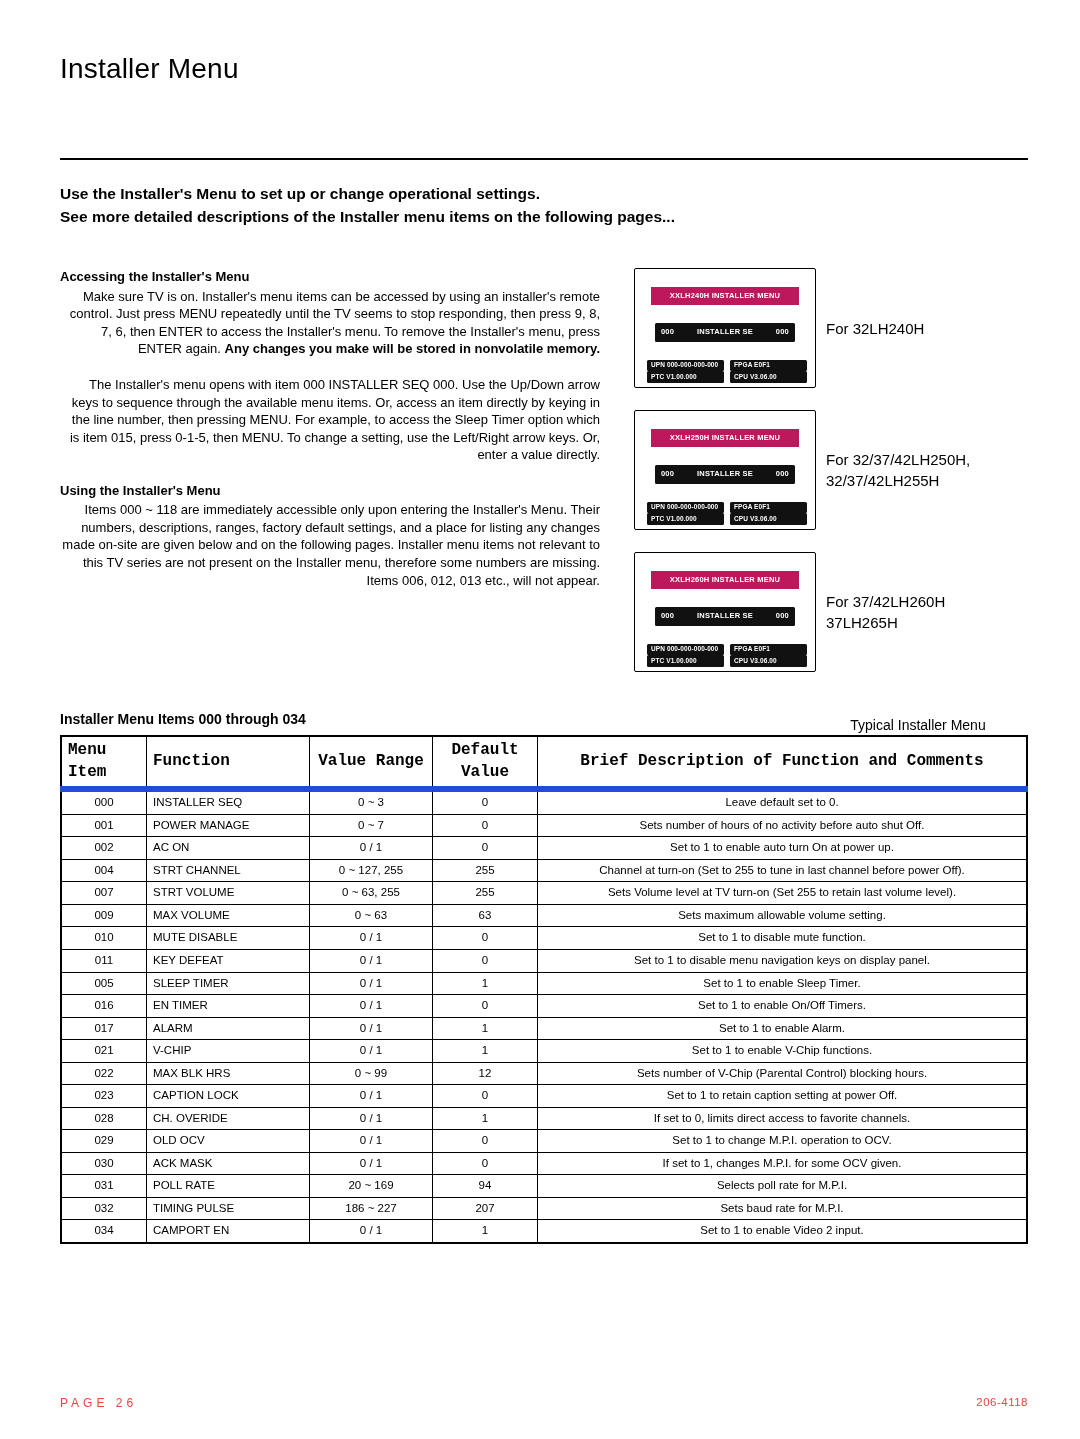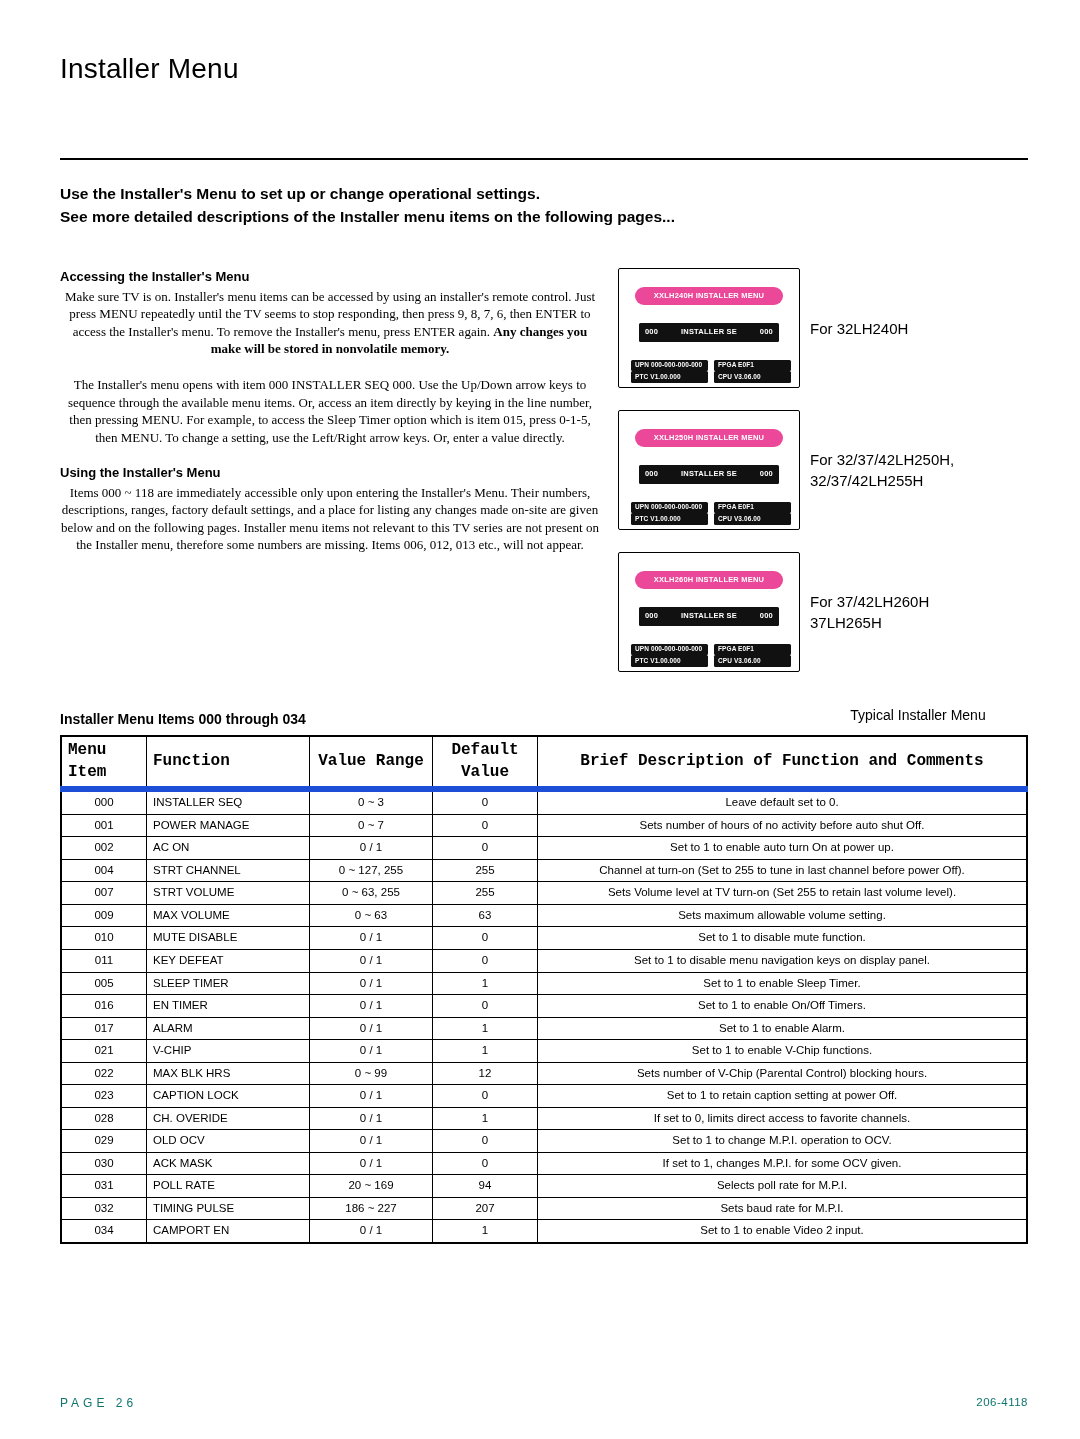--- a/index.html
+++ b/index.html
@@ -34,68 +34,67 @@
   }
   .intro-bold{
     font-size:15.5px;
     font-weight:700;
     margin:0 0 40px 0;
     line-height:1.5;
   }
   .body-cols{
     display:flex;
     align-items:flex-start;
-    gap:4px;
+    gap:20px;
   }
   .left-col{
     flex:1 1 auto;
     max-width:540px;
   }
   .right-col{
     flex:0 0 400px;
   }
   .subhead{
     font-weight:700;
     margin:0 0 2px 0;
     font-size:13px;
   }
   .para{
     margin:0 0 18px 0;
     font-size:13px;
-    text-align:center;
-    font-family:Liberation Serif, serif;
+    text-align:right;
   }
   .para b{font-weight:700;}
   .menu-block{
     display:flex;
     align-items:center;
     margin-bottom:22px;
   }
   .menu-card{
     width:182px;
     height:120px;
     border:1px solid #000;
     box-sizing:border-box;
     padding:18px 12px 12px 12px;
     position:relative;
     border-radius:2px;
     margin-left:14px;
   }
   .menu-card .hdr{
     display:block;
     margin:0 auto;
-    background:#ec4899;
+    background:#be185d;
     color:#fff;
     font-weight:700;
     font-size:7.5px;
     text-align:center;
     padding:4px 4px;
     letter-spacing:.2px;
     width:140px;
-    border-radius:9px;
+    border-radius:0;
     margin-bottom:18px;
   }
   .menu-card .line{
     display:flex;
     justify-content:space-between;
     align-items:center;
     background:#111;
     color:#fff;
     font-weight:700;
     font-size:7.5px;
@@ -174,21 +173,21 @@
   table.items th:nth-child(3){width:110px;}
   table.items th:nth-child(4){width:92px;}
   .page-footer{
     position:absolute;
     left:60px;
     right:52px;
     bottom:28px;
     display:flex;
     justify-content:space-between;
     font-size:12px;
-    color:#0f766e;
+    color:#ef4444;
     letter-spacing:1px;
   }
   .page-footer .doc-id{letter-spacing:.5px;font-size:11.5px;}
 </style>
 </head>
 <body>
 
 <div id="page">
   <h1 class="page-title">Installer Menu</h1>
   <hr class="rule">
@@ -271,21 +270,21 @@
                 <span>CPU V3.06.00</span>
               </div>
             </div>
           </div>
           <div class="menu-label" style="white-space: pre-line;">For 37/42LH260H
 37LH265H</div>
         </div>
       </div>
   </div>
 
-  <div style="display:flex;justify-content:space-between;align-items:center;">
+  <div style="display:flex;justify-content:space-between;align-items:flex-end;">
     <p class="bottom-label">Installer Menu Items 000 through 034</p>
     <div class="tim-caption">Typical Installer Menu</div>
   </div>
 
   <table class="items">
     <thead>
       <tr>
         <th>Menu Item</th>
         <th>Function</th>
         <th class="c">Value Range</th>

